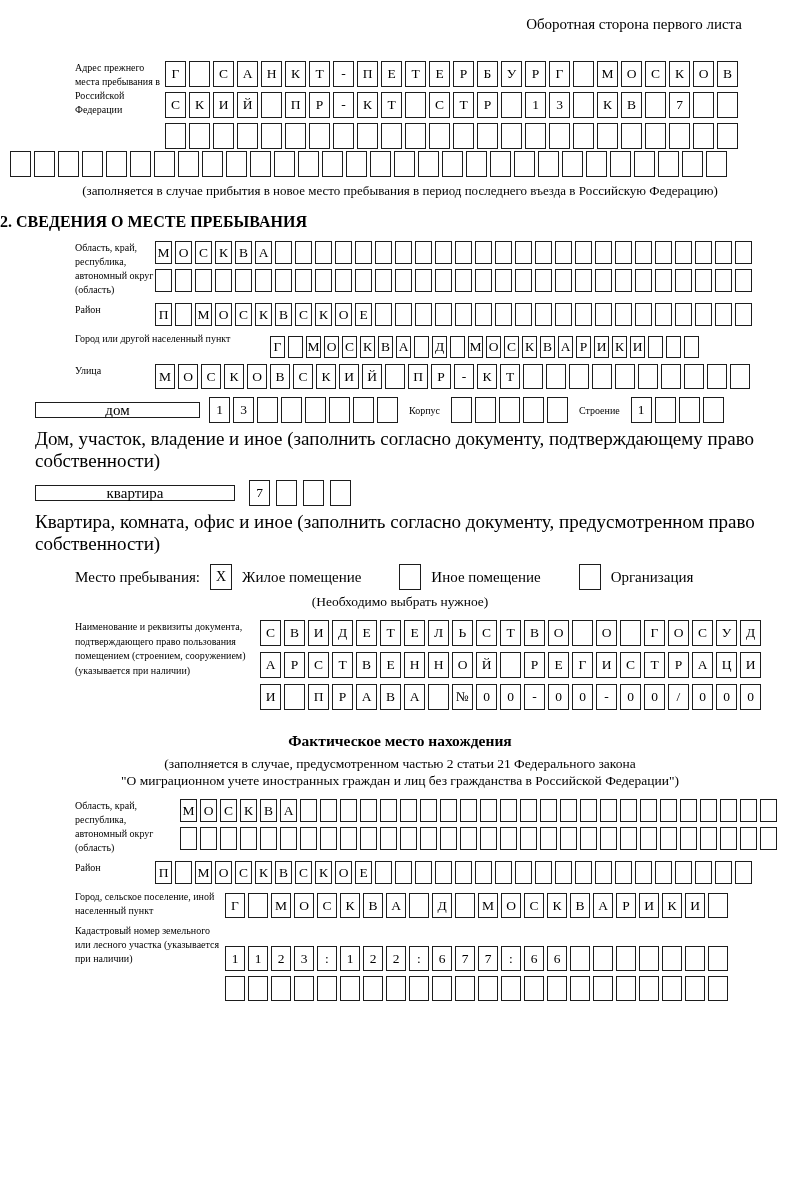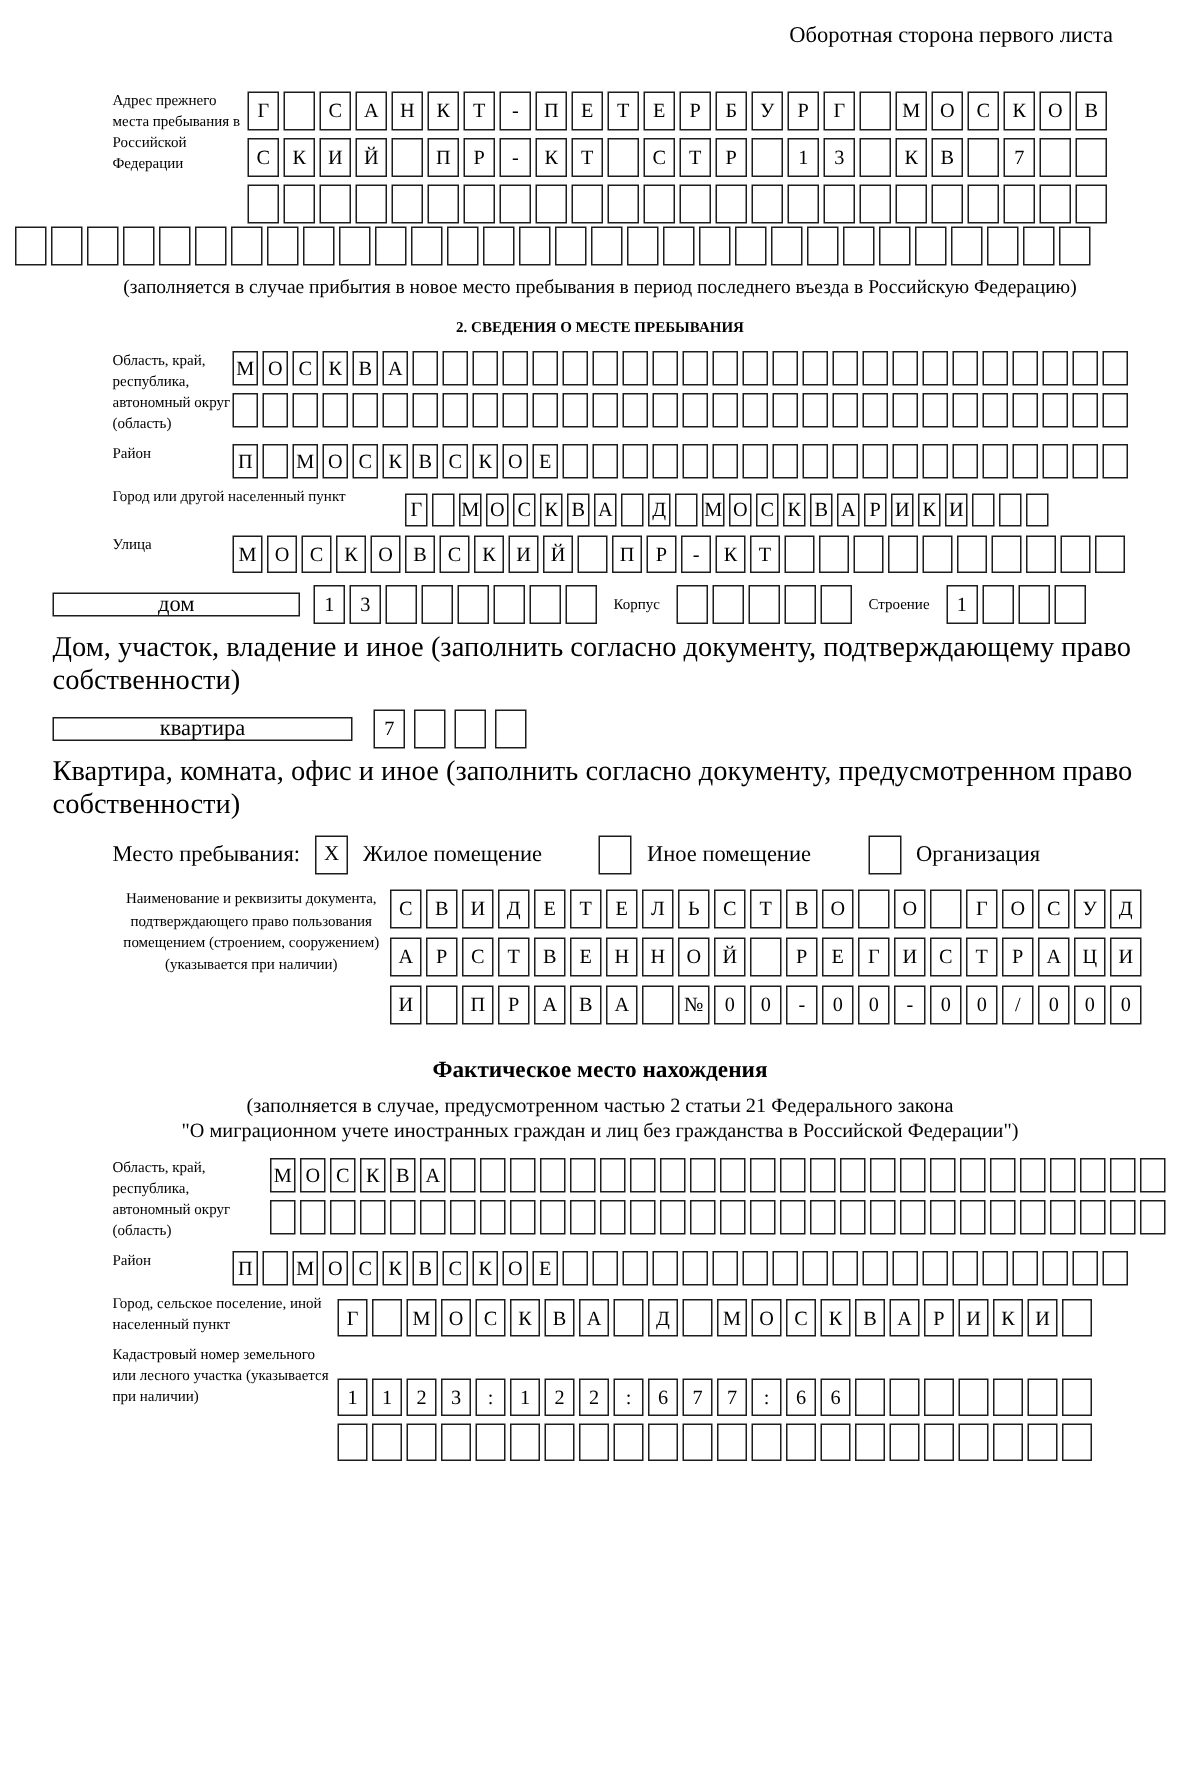--- a/index.html
+++ b/index.html
@@ -22,21 +22,21 @@
   .ct .cell { width:20px; height:25px; }
 
   .row { display:flex; align-items:flex-start; }
   .lbl { font-size:10px; line-height:1.4; }
   .mb5 { margin-bottom:5px; }
 
   .block1 { margin-top:28px; }
   .block1 .lbl { width:165px; padding-left:75px; }
   .fullrow { margin:2px 0 0 10px; }
   .caption { font-size:13px; text-align:center; margin-top:6px; }
-  .sec-title { font-weight:bold; font-size:10px; text-align:center; margin-top:14px; margin-bottom:10px; }
+  .sec-title { font-weight:bold; font-size:16px; margin-top:14px; margin-bottom:10px; }
 
   .lbl-155 { width:155px; padding-left:75px; }
   .lbl-180 { width:180px; padding-left:75px; }
   .lbl-225 { width:225px; padding-left:75px; }
   .lbl-270 { width:270px; padding-left:75px; }
   .lbl-260 { width:260px; padding-left:75px; }
   .mt6 { margin-top:6px;border-radius:11px; }
   .mt10 { margin-top:10px; }
 
   .dom-row { display:flex; align-items:center; margin:8px 0 0 35px; gap:9px; }
@@ -50,21 +50,21 @@
   .kv-row .cells { gap:6px; }
 
   .mesto-row { display:flex; align-items:center; margin:9px 0 0 75px; font-size:15px; gap:10px; }
   .checkbox {
     border:1.6px solid #1d1d1d; width:22px; height:26px; flex:none;
     display:flex; align-items:center; justify-content:center; font-size:14px;
   }
   .gap28 { width:18px; }
   .mesto-note { font-size:13.5px; text-align:center; width:560px; margin:4px 0 0 120px; }
 
-  .doc-block { margin-top:10px;text-align:center; }
+  .doc-block { margin-top:10px; }
   .doc-block .lbl { line-height:1.45; }
   .doc-block .cells { margin-bottom:6px; }
 
   .fact-title { font-weight:bold; font-size:15.5px; text-align:center; margin-top:16px; }
   .fact-cap { font-size:13.5px; text-align:center; margin-top:6px; }
 </style>
 </head>
 <body>
 
 <div>
@@ -403,20 +403,21 @@
     <span>Место пребывания:</span>
     <span class="checkbox">X</span>
     <span>Жилое помещение</span>
     <span class="gap28"></span>
     <span class="checkbox"></span>
     <span>Иное помещение</span>
     <span class="gap28"></span>
     <span class="checkbox"></span>
     <span>Организация</span>
   </div>
+  <div class="mesto-note">(Необходимо выбрать нужное)</div>
 
   <div class="row doc-block">
     <div class="lbl lbl-260">Наименование и реквизиты документа, подтверждающего право пользования помещением (строением, сооружением) (указывается при наличии)</div>
     <div>
       <div class="cells lg">
           <span class="cell">С</span>
           <span class="cell">В</span>
           <span class="cell">И</span>
           <span class="cell">Д</span>
           <span class="cell">Е</span>

